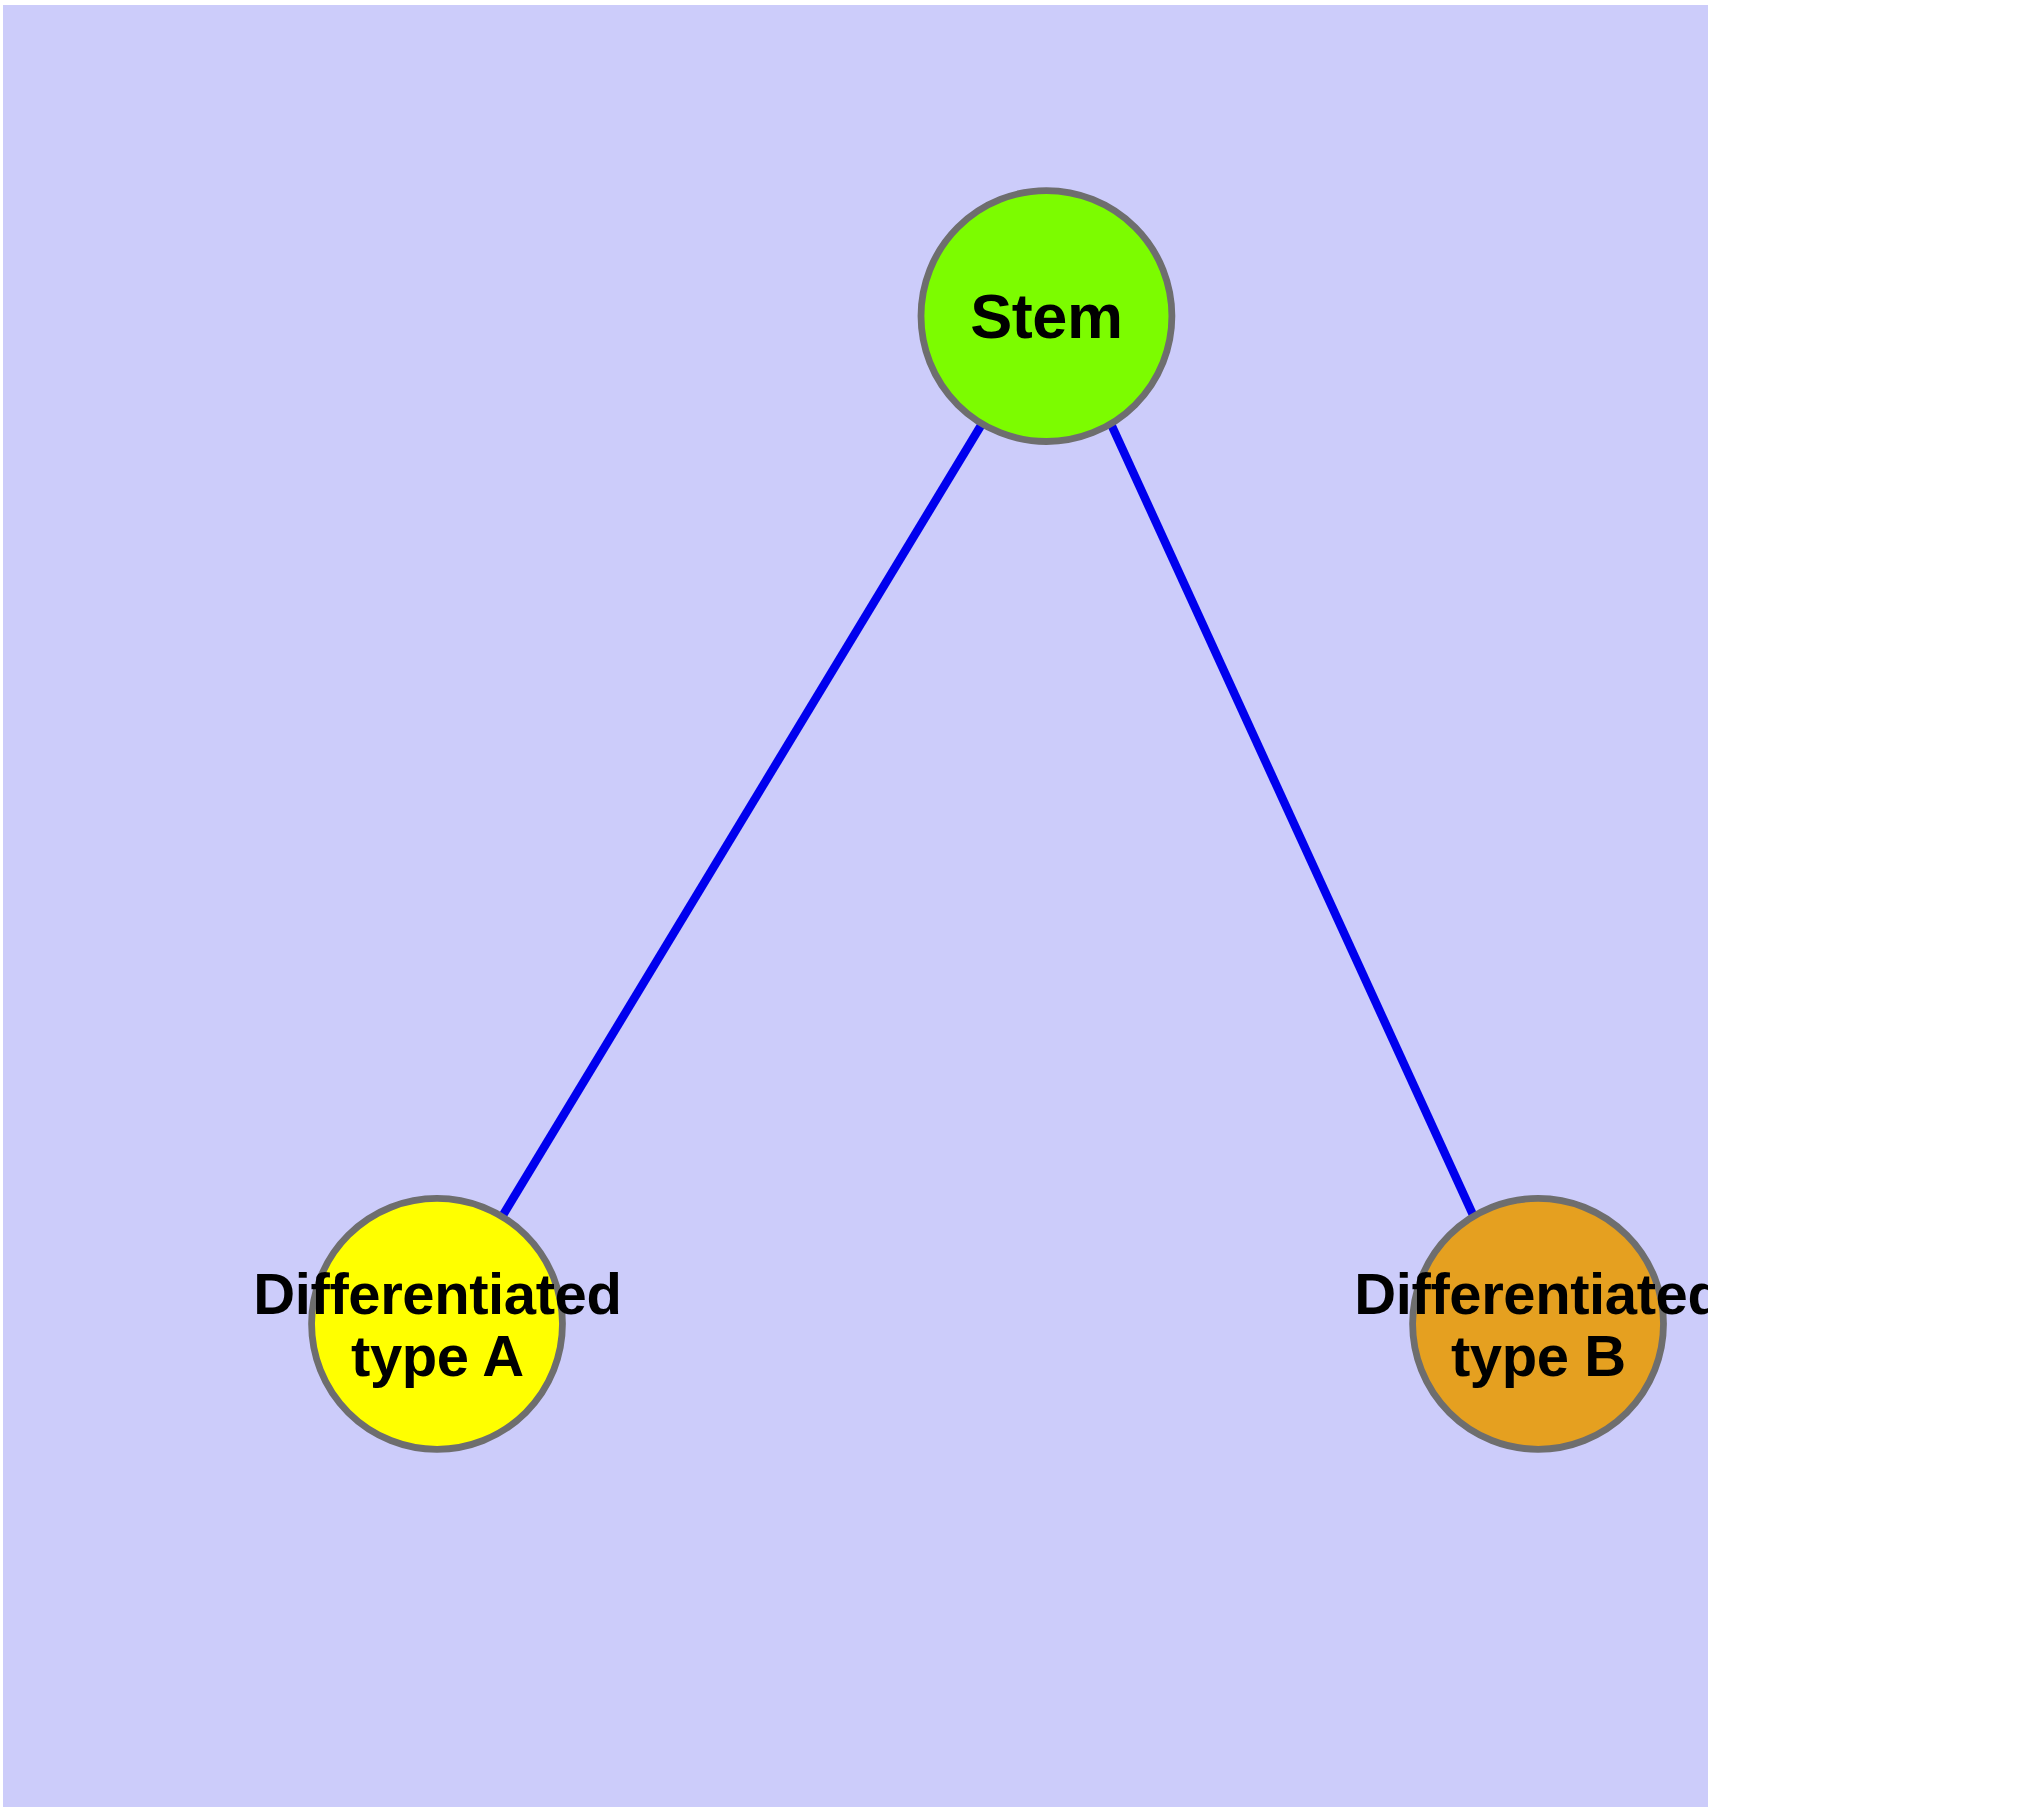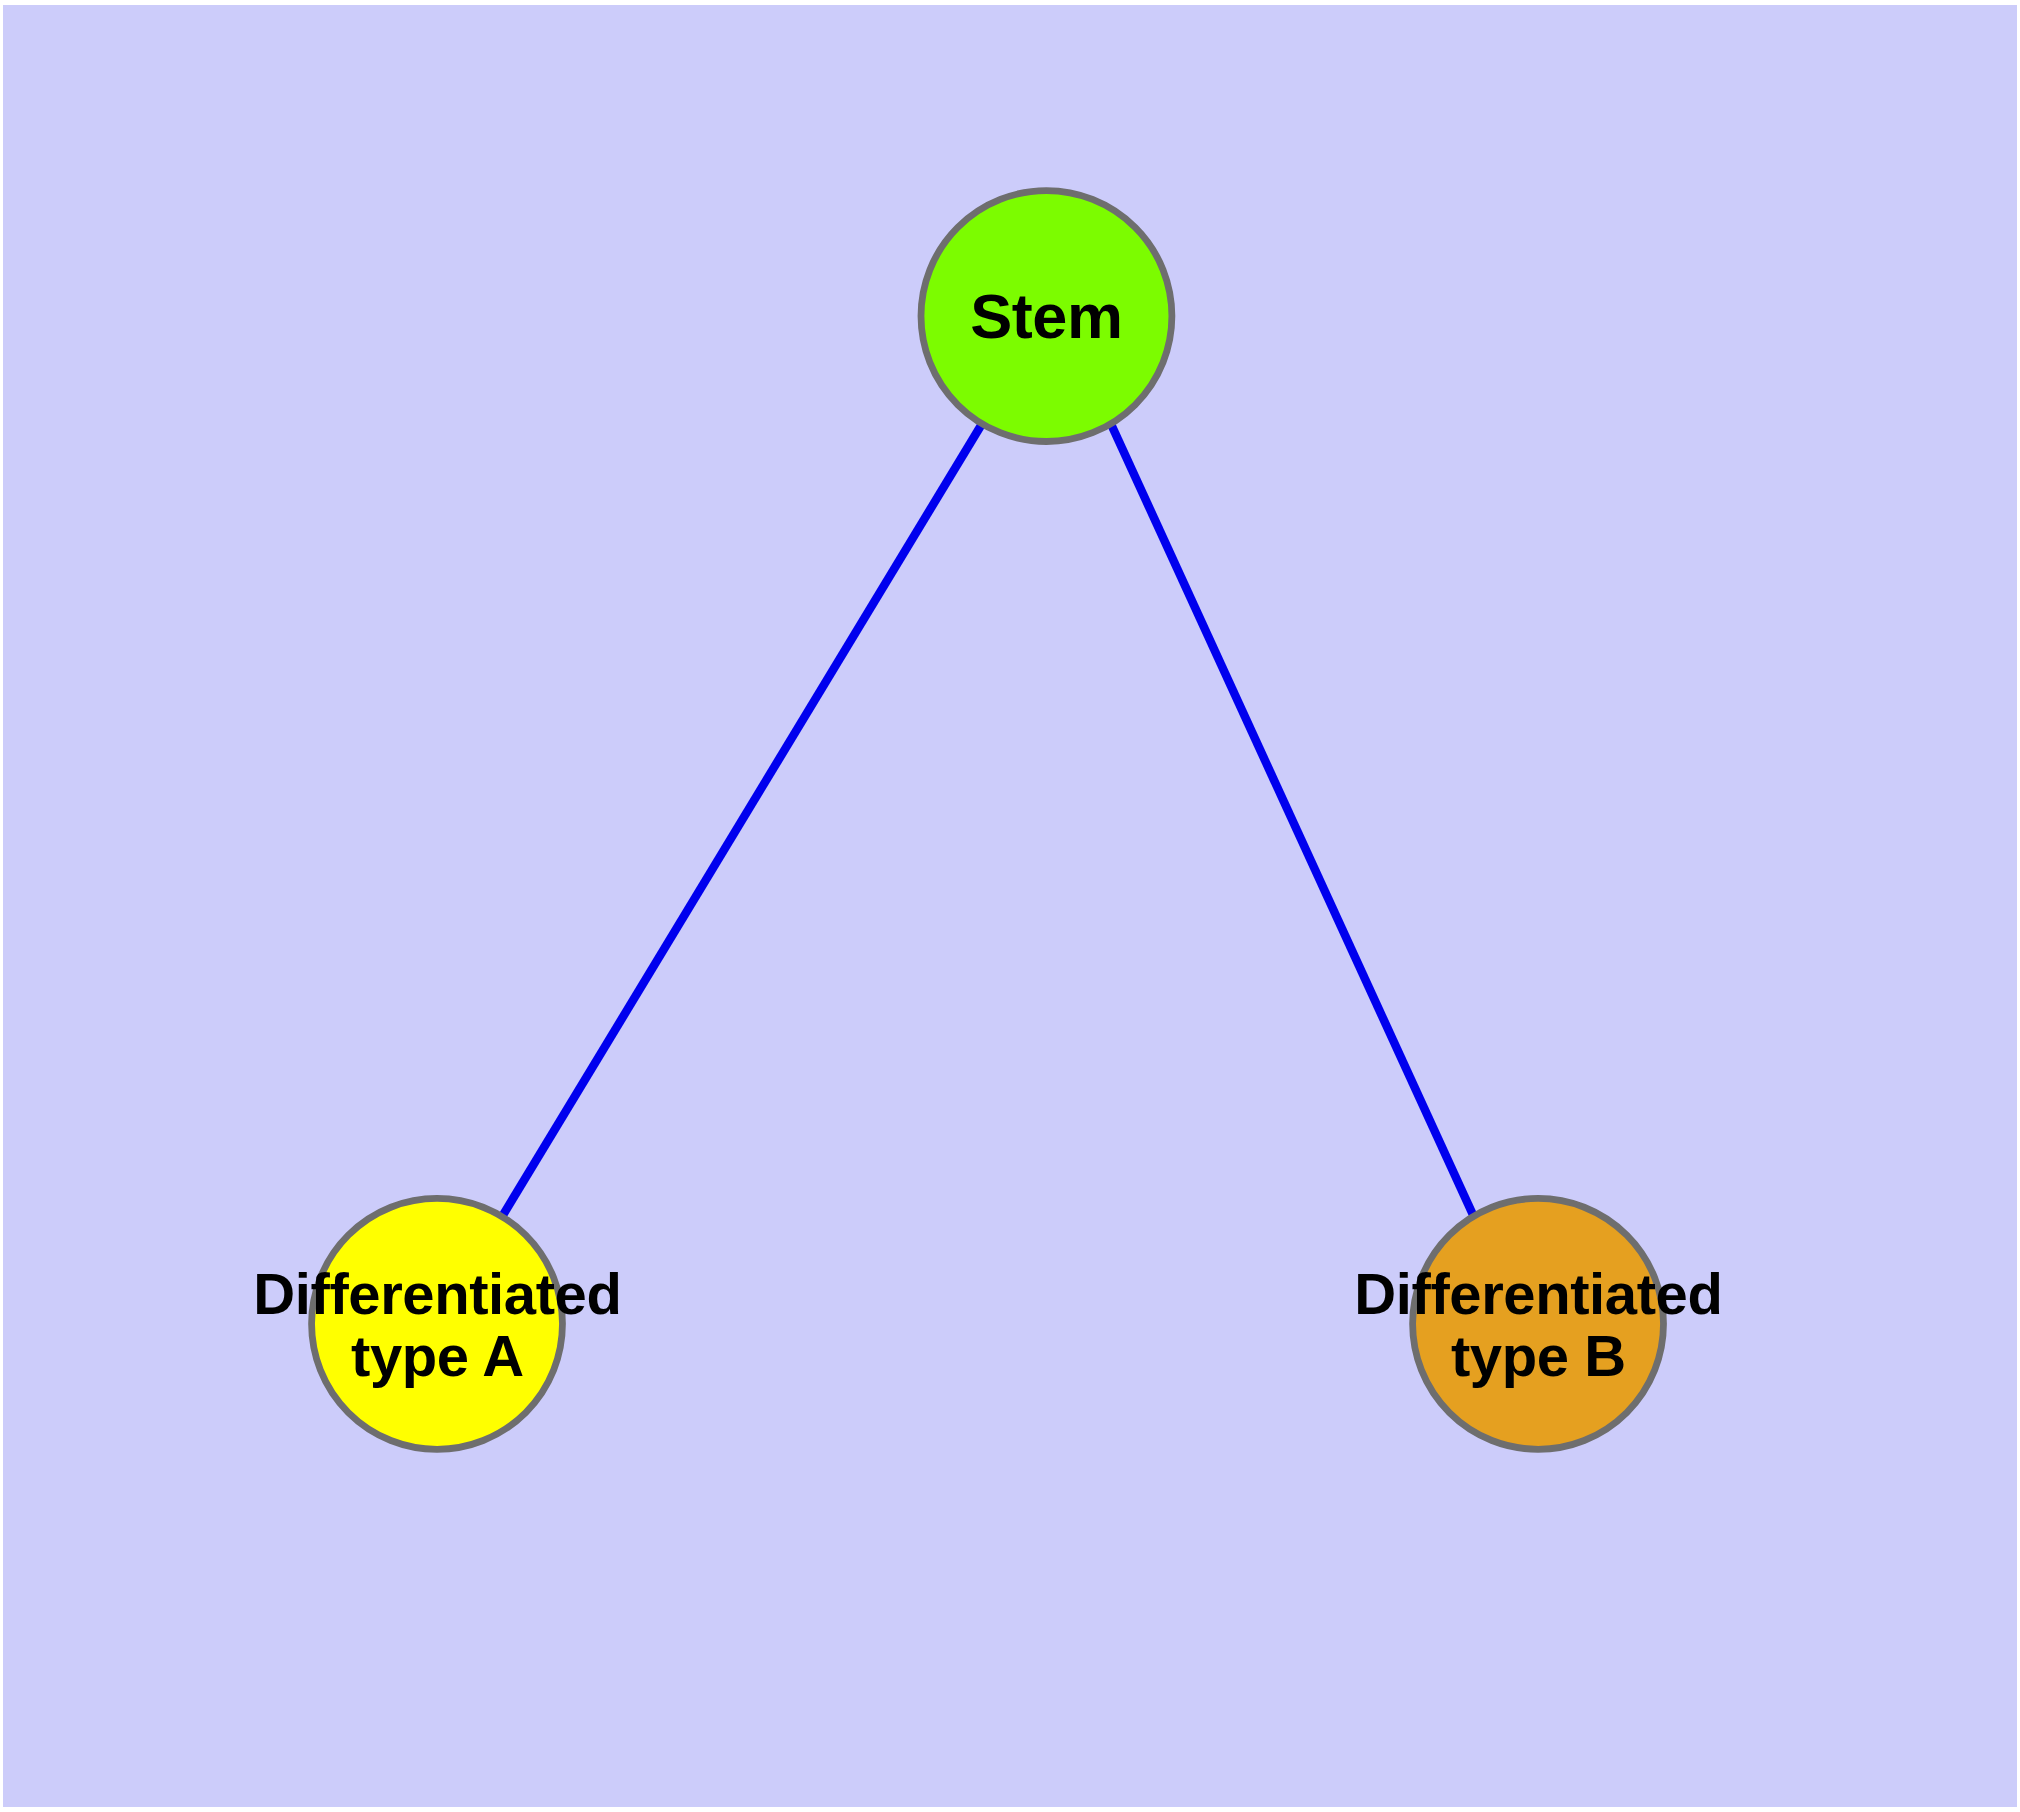--- a/index.html
+++ b/index.html
@@ -2,21 +2,21 @@
 <html style="font-size:13.6px"><head>
 <meta charset="utf-8">
 <style>
   html, body {
     margin: 0;
     padding: 0;
     background: #ffffff;
   }
   #stage {
     position: relative;
-    width: 2019px;
+    width: 1708px;
     height: 1812px;
     background: #ffffff;
     overflow: hidden;
     font-family: "Liberation Sans", "DejaVu Sans", sans-serif;
   }
   #canvas {
     position: absolute;
     left: 3.4px;
     top: 5.1px;
     width: 2014px;

